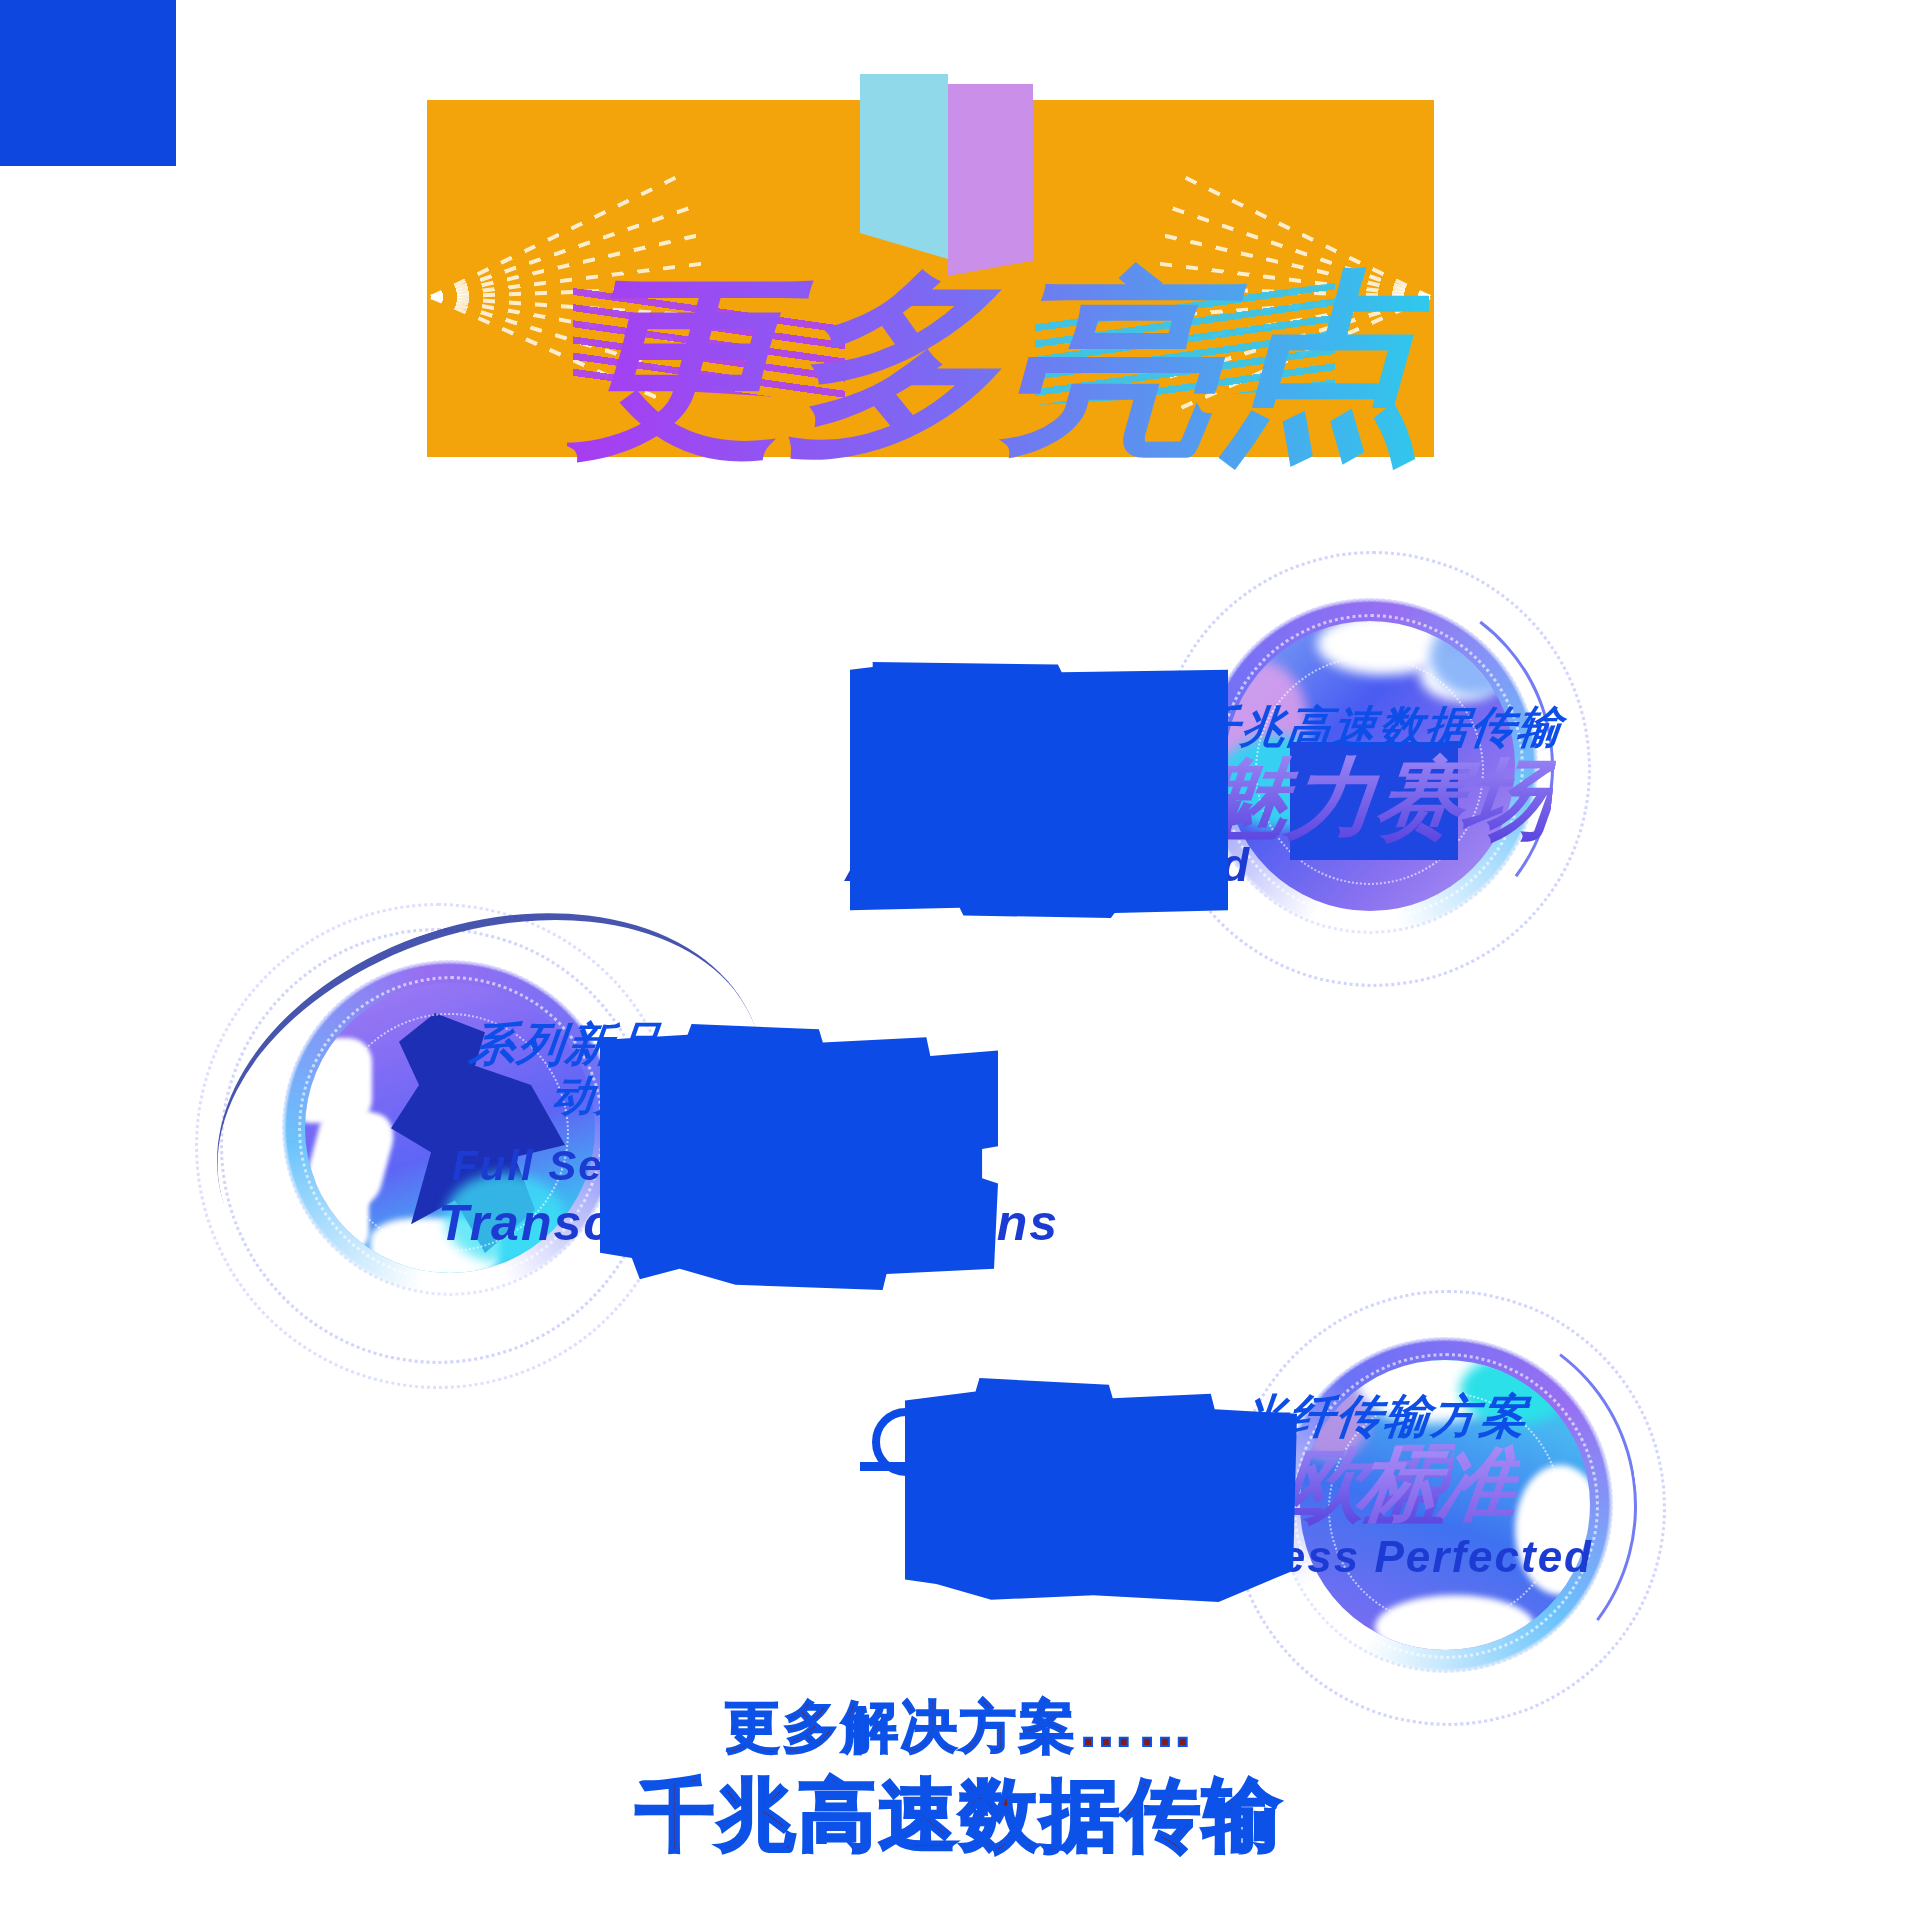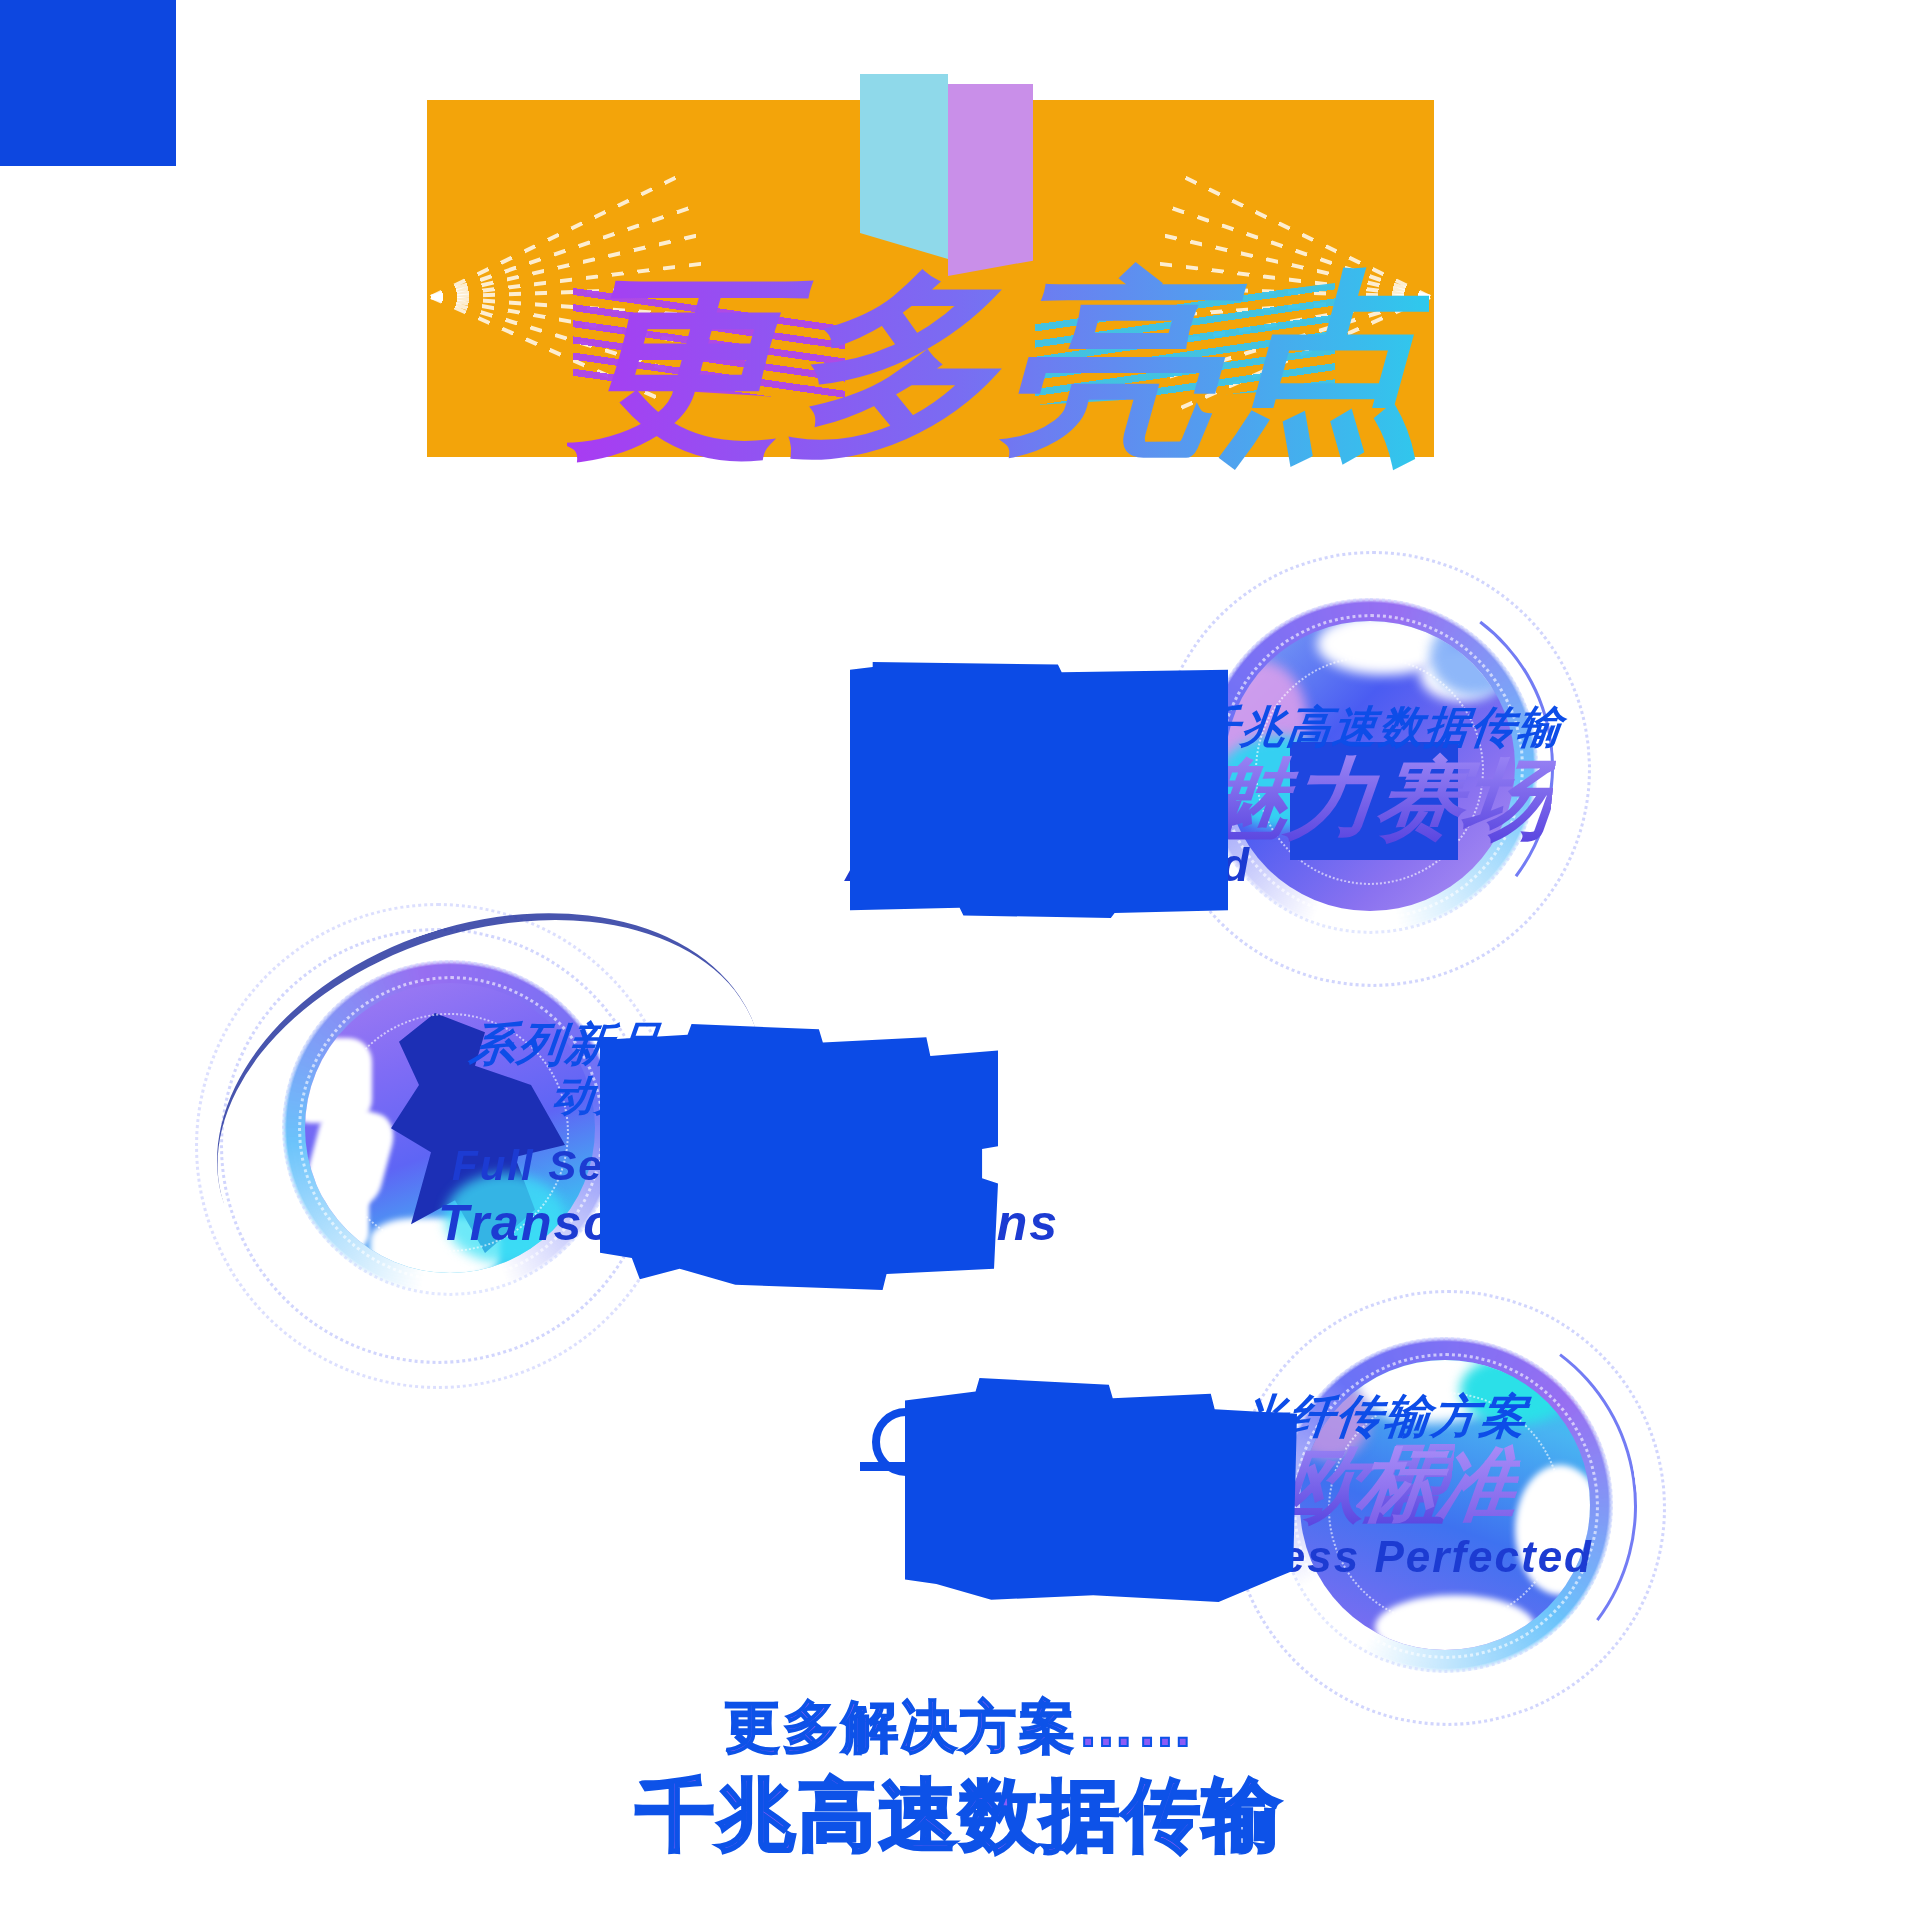--- a/index.html
+++ b/index.html
@@ -98,21 +98,21 @@
   .zh-big{position:absolute;font-weight:900;font-style:italic;white-space:nowrap;z-index:2;
     background:linear-gradient(180deg,#9B85F5 10%,#5743DF 90%);
     -webkit-background-clip:text;background-clip:text;color:transparent;transform:skewX(-6deg);}
   .zh-big-purple{z-index:4;background:linear-gradient(180deg,#A98DF8 10%,#7B5FE8 90%);
     -webkit-background-clip:text;background-clip:text;}
   .en-line{position:absolute;font-weight:bold;font-style:italic;color:#1C3BD2;
     white-space:nowrap;z-index:2;letter-spacing:2px;}
   .big-backing{position:absolute;background:#1E46E0;z-index:1;}
   
   .footer-line{position:absolute;left:50%;transform:translateX(-50%);white-space:nowrap;
-    color:#8b5cf6;font-weight:900;text-align:center;}
+    color:#7f1d1d;font-weight:900;text-align:center;}
   .footer-1{top:1690px;font-size:56px;letter-spacing:3px;-webkit-text-stroke:2px #0D52E8;}
   .footer-2{top:1764px;font-size:78px;letter-spacing:3px;-webkit-text-stroke:3px #0D52E8;}
 </style>
 </head>
 <body>
 
 <div class="poster">
 
   <div class="banner">
     <div class="rays rays-left">

